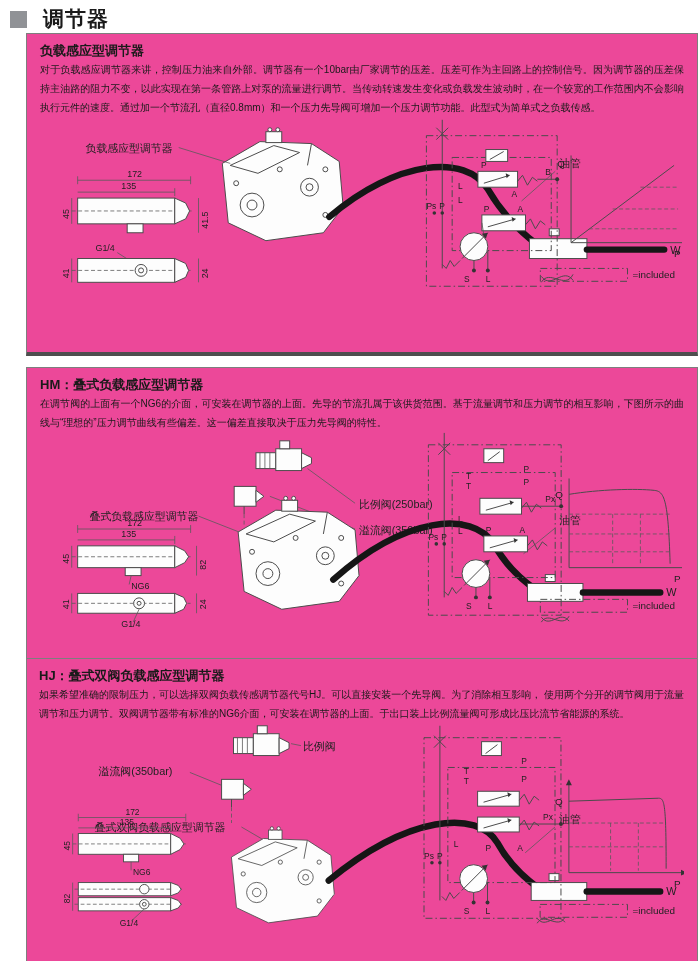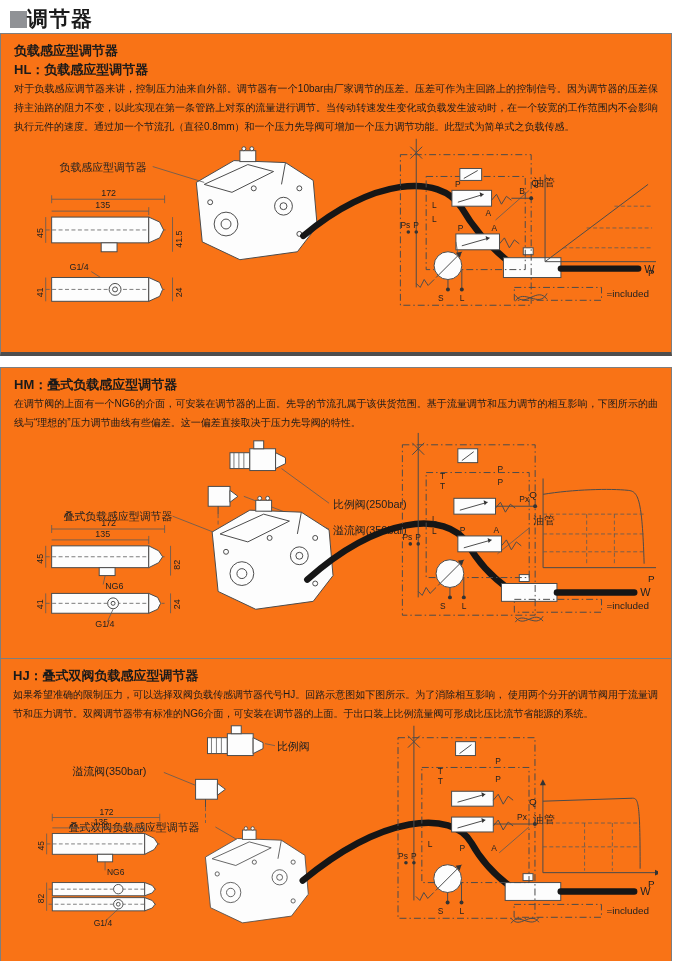--- a/index.html
+++ b/index.html
@@ -1,20 +1,20 @@
 <!DOCTYPE html>
 <html><head>
 <meta charset="utf-8">
 <style>
   html,body{margin:0;padding:0;background:#fff;}
   body{width:700px;height:961px;position:relative;font-family:"Liberation Sans",sans-serif;color:#1a1a1a;overflow:hidden;}
-  .doc-title{position:absolute;top:5px;left:10px;display:flex;align-items:center;gap:0;}
+  .doc-title{position:absolute;top:5px;left:10px;display:flex;align-items:center;gap:16px;}
   .title-square{width:17px;height:17px;background:#909296;}
   .title-text{font-size:21px;font-weight:bold;letter-spacing:1px;}
-  .section-box{position:absolute;left:0;width:672px;box-sizing:border-box;background:#f97316;
+  .section-box{position:absolute;left:26px;width:672px;box-sizing:border-box;background:#ec4899;
     border:1px solid #7e7e7e;border-bottom:4px solid #4e4e4e;padding:7px 13px 0 13px;}
   #box-hl{top:33px;height:323px;}
   #box-hm{top:367px;height:316px;}
   #box-hj{top:658px;height:357px;padding-left:12px;}
   .group-title,.sec-heading{font-size:13px;font-weight:bold;line-height:19px;white-space:nowrap;}
   .sec-body{font-size:10px;line-height:19px;text-align:justify;}
   .diagram{position:relative;width:100%;}
   .diagram svg{display:block;width:100%;height:100%;}
   svg text{font-family:"Liberation Sans",sans-serif;fill:#222;}
   .ln{fill:none;stroke:#4b4b4b;stroke-width:1;}
@@ -29,21 +29,20 @@
 </head>
 <body>
 
 <div class="doc-title">
   <div class="title-square"></div>
   <div class="title-text">调节器</div>
 </div>
 
 <div class="section-box" id="box-hl">
   <div class="group-title">负载感应型调节器</div>
-  <div class="sec-heading">HL：负载感应型调节器</div>
   <div class="sec-body">对于负载感应调节器来讲，控制压力油来自外部。调节器有一个10bar由厂家调节的压差。压差可作为主回路上的控制信号。因为调节器的压差保持主油路的阻力不变，以此实现在第一条管路上对泵的流量进行调节。当传动转速发生变化或负载发生波动时，在一个较宽的工作范围内不会影响执行元件的速度。通过加一个节流孔（直径0.8mm）和一个压力先导阀可增加一个压力调节功能。此型式为简单式之负载传感。</div>
   <div class="diagram" style="height:180px;">
     <svg viewBox="0 0 650 180">
 
       <g transform="translate(30,52)">
         <line class="thin" x1="8" y1="11" x2="122" y2="11"></line>
           <line class="thin" x1="8" y1="7" x2="8" y2="15"></line>
           <line class="thin" x1="122" y1="7" x2="122" y2="15"></line>
         <text class="t9" x="58" y="8">172</text>
         <line class="thin" x1="8" y1="23" x2="106" y2="23"></line>
@@ -313,21 +312,21 @@
       <g transform="translate(505,168)">
         <rect class="ln ddot" x="0" y="0" width="88" height="13"></rect>
         <text class="t10" x="93" y="10">=included</text>
       </g>
     </svg>
   </div>
 </div>
 
 <div class="section-box" id="box-hj">
   <div class="sec-heading">HJ：叠式双阀负载感应型调节器</div>
-  <div class="sec-body">如果希望准确的限制压力，可以选择双阀负载传感调节器代号HJ。回路示意图如下图所示。为了消除相互影响， 使用两个分开的调节阀用于流量调节和压力调节。双阀调节器带有标准的NG6介面，可安装在调节器的上面。于出口装上比例流量阀可形成比压比流节省能源的系统。</div>
+  <div class="sec-body">如果希望准确的限制压力，可以选择双阀负载传感调节器代号HJ。可以直接安装一个先导阀。为了消除相互影响， 使用两个分开的调节阀用于流量调节和压力调节。双阀调节器带有标准的NG6介面，可安装在调节器的上面。于出口装上比例流量阀可形成比压比流节省能源的系统。</div>
   <div class="diagram" style="height:207px;">
     <svg viewBox="0 0 650 207">
 
       <g transform="translate(196,4)">
         <rect class="fw" x="0" y="10" width="20" height="16"></rect>
         <line class="thin" x1="4" y1="10" x2="4" y2="26"></line>
           <line class="thin" x1="9" y1="10" x2="9" y2="26"></line>
           <line class="thin" x1="14" y1="10" x2="14" y2="26"></line>
         <rect class="fw" x="20" y="6" width="26" height="22"></rect>
         <polygon class="fw" points="46,10 56,15 56,21 46,26"></polygon>

